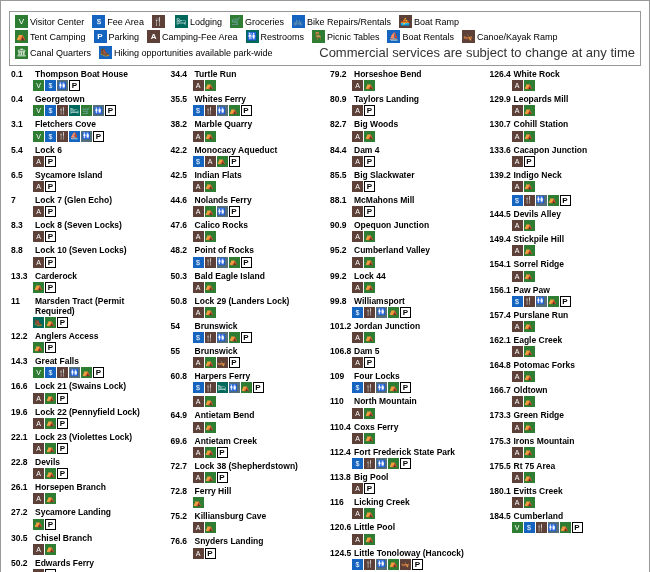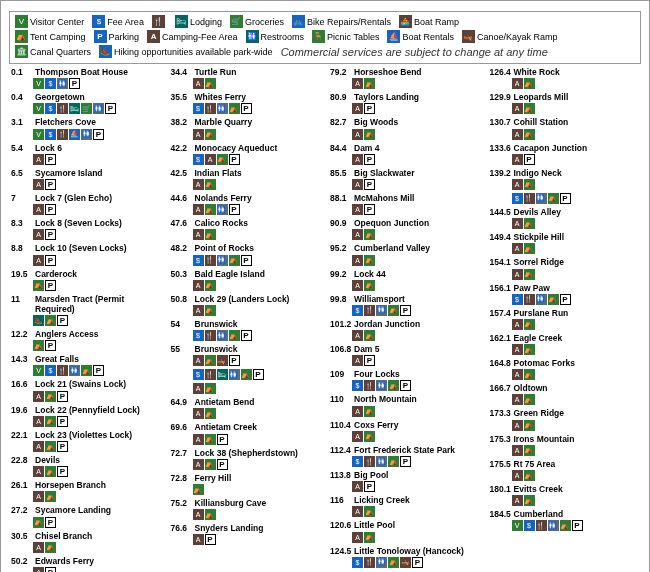--- a/index.html
+++ b/index.html
@@ -48,24 +48,23 @@
       width: 13px;
       height: 13px;
       font-size: 8px;
       flex-shrink: 0;
     }
     .icon-green { background: #2e7d32; color: #fff; }
     .icon-blue { background: #1565c0; color: #fff; }
     .icon-brown { background: #5d4037; color: #fff; }
     .icon-teal { background: #00695c; color: #fff; }
     .legend-note {
-      font-size: 11px;
-      font-style: italic;
+      font-size: 13px;
       color: #333;
-      text-align: left;
+      text-align: right;
       flex: 1;
     }
     .content-grid {
       display: grid;
       grid-template-columns: repeat(4, 1fr);
       gap: 0;
       column-gap: 6px;
     }
     .entry {
       margin-bottom: 3px;
@@ -284,21 +283,21 @@
             <span class="mp">8.8</span>
             <span class="entry-name">Lock 10 (Seven Locks)</span>
           </div>
           <div class="icons-row">
             <span class="si si-brown">A</span>
             <span class="si si-p">P</span>
           </div>
         </div>
         <div class="entry">
           <div class="entry-header">
-            <span class="mp">19.5</span>
+            <span class="mp">13.3</span>
             <span class="entry-name">Carderock</span>
           </div>
           <div class="icons-row">
             <span class="si si-green">⛺</span>
             <span class="si si-p">P</span>
           </div>
         </div>
         <div class="entry">
           <div class="entry-header">
             <span class="mp">11</span>
@@ -549,20 +548,24 @@
             <span class="entry-name">Brunswick</span>
           </div>
           <div class="icons-row">
             <span class="si si-brown">A</span>
             <span class="si si-green">⛺</span>
             <span class="si si-brown">🛶</span>
             <span class="si si-p">P</span>
           </div>
         </div>
         <div class="entry">
+          <div class="entry-header">
+            <span class="mp">60.8</span>
+            <span class="entry-name">Harpers Ferry</span>
+          </div>
           <div class="icons-row">
             <span class="si si-blue">$</span>
             <span class="si si-brown">🍴</span>
             <span class="si si-teal">🛏</span>
             <span class="si si-gray">🚻</span>
             <span class="si si-green">⛺</span>
             <span class="si si-p">P</span>
           </div>
         </div>
         <div class="entry">

